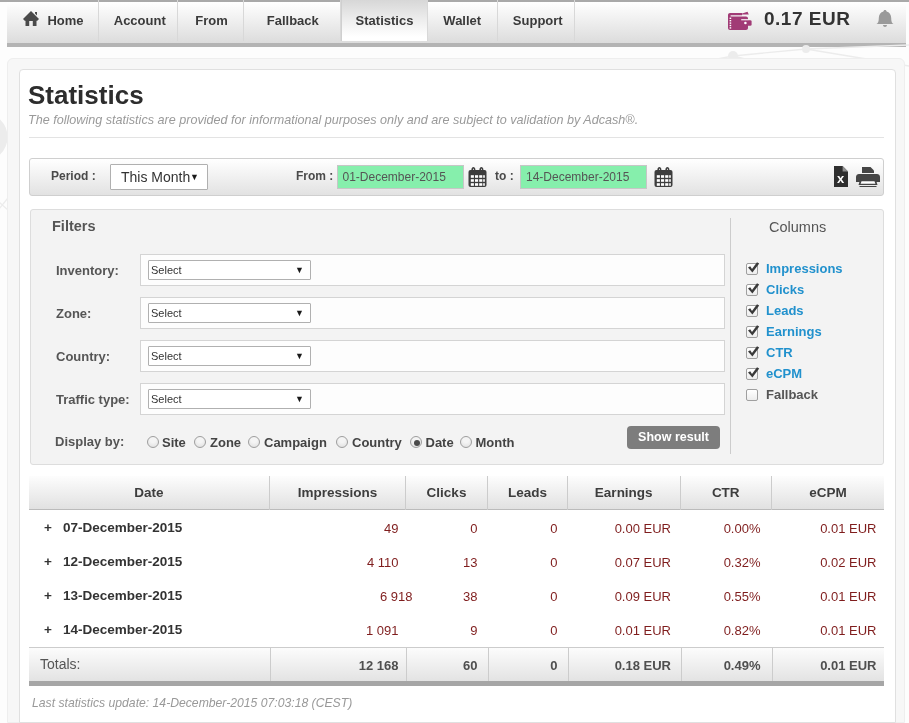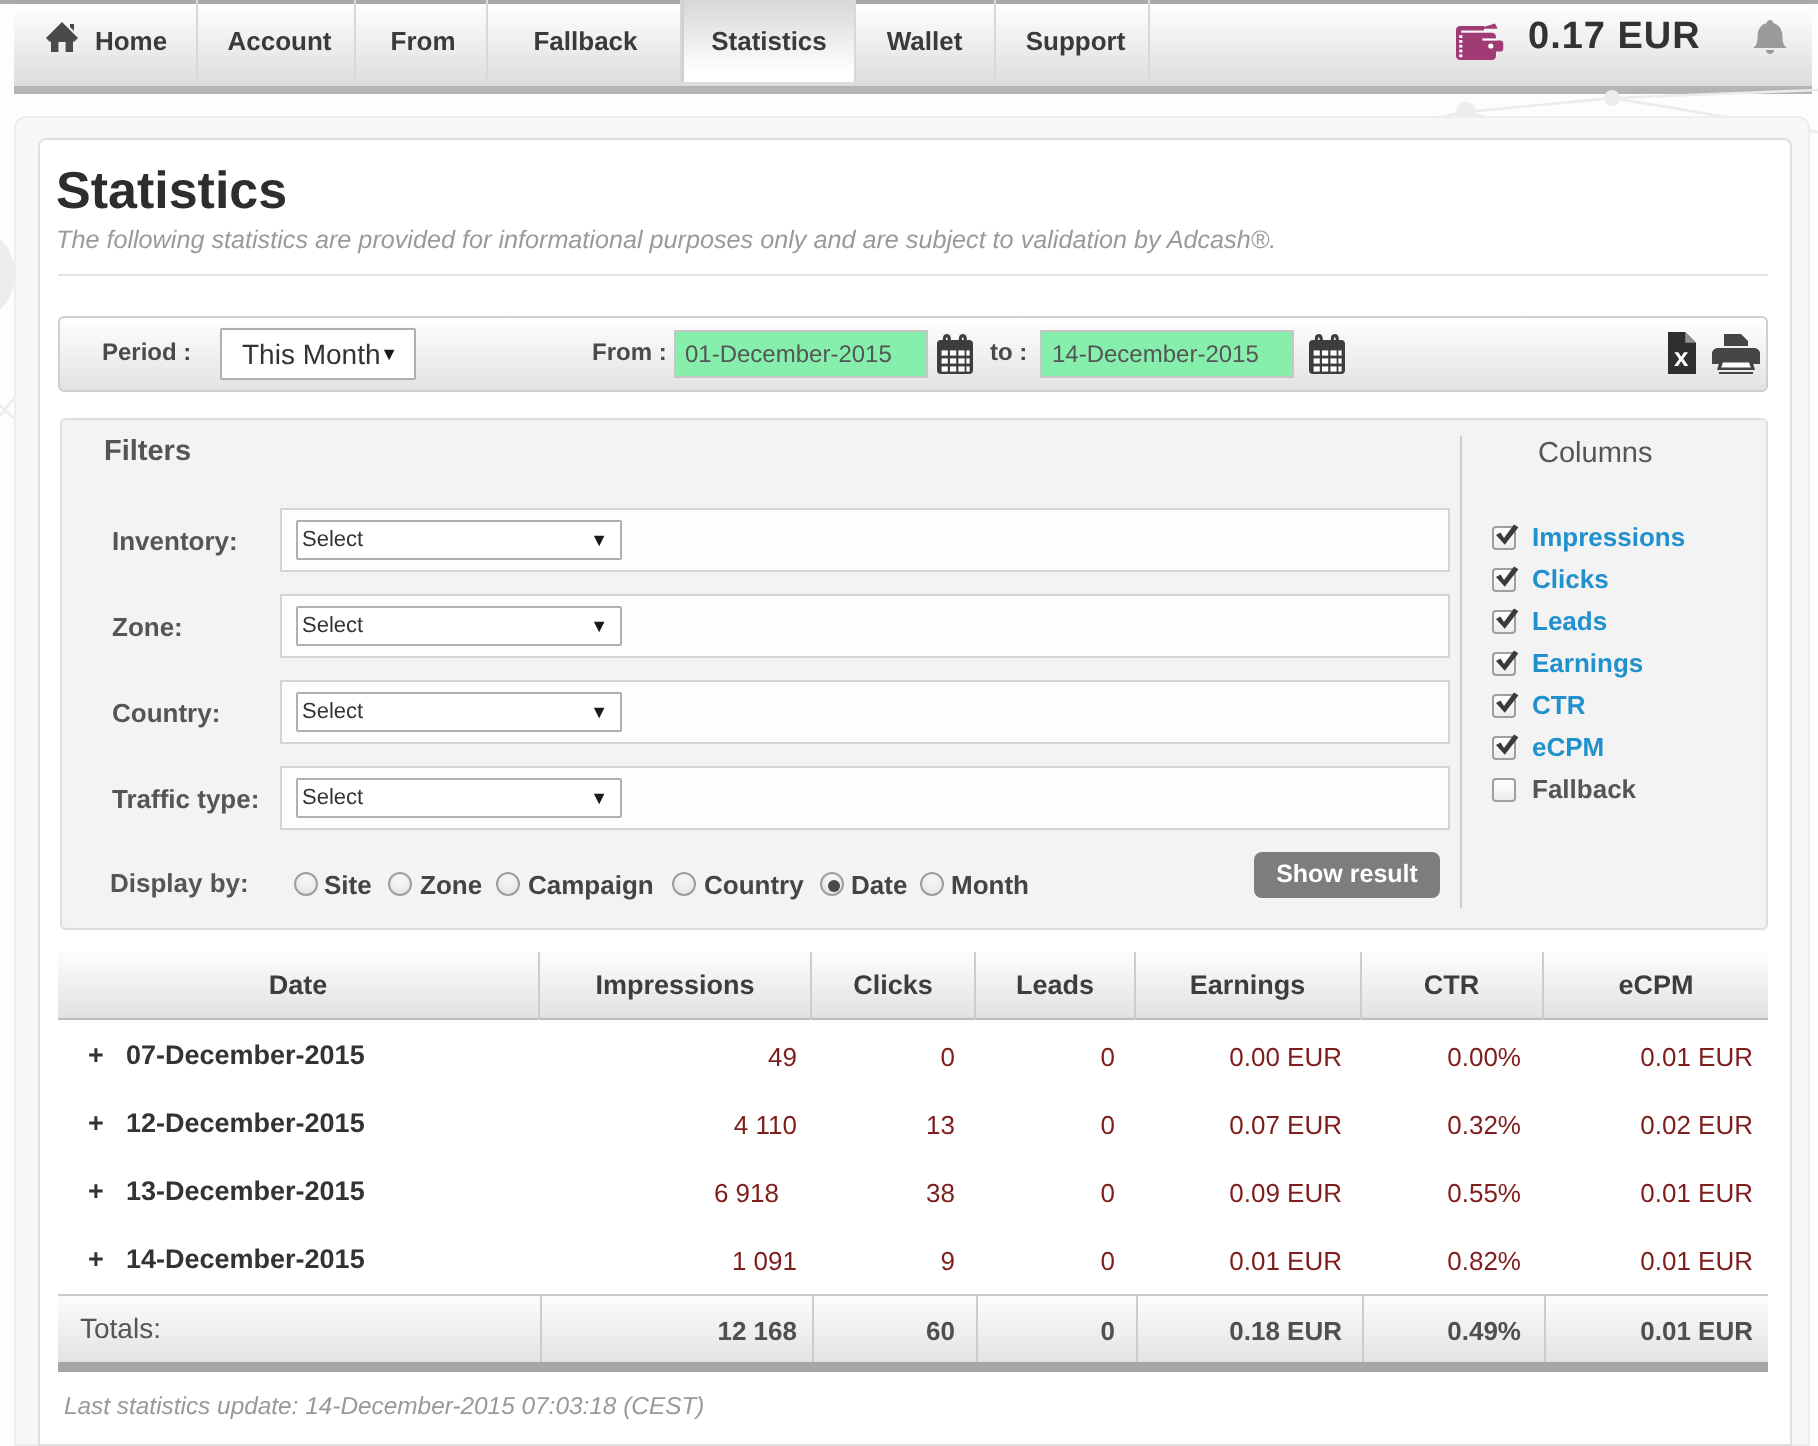--- a/index.html
+++ b/index.html
@@ -293,21 +293,21 @@
     <span class="dval" style="left:241px; width:128.5px;">4 110</span>
     <span class="dval" style="left:377px; width:71.5px;">13</span>
     <span class="dval" style="left:459px; width:69.5px;">0</span>
     <span class="dval" style="left:539px; width:103px;">0.07 EUR</span>
     <span class="dval" style="left:651.5px; width:80px;">0.32%</span>
     <span class="dval" style="left:743px; width:104.5px;">0.02 EUR</span>
   </div>
 <div class="drow abs" style="top:578.5px;">
     <span class="plus">+</span>
     <span class="ddate">13-December-2015</span>
-    <span class="dval" style="left:232px; width:128.5px;">6 918</span>
+    <span class="dval" style="left:255px; width:128.5px;">6 918</span>
     <span class="dval" style="left:377px; width:71.5px;">38</span>
     <span class="dval" style="left:459px; width:69.5px;">0</span>
     <span class="dval" style="left:539px; width:103px;">0.09 EUR</span>
     <span class="dval" style="left:651.5px; width:80px;">0.55%</span>
     <span class="dval" style="left:743px; width:104.5px;">0.01 EUR</span>
   </div>
 <div class="drow abs" style="top:612.5px;">
     <span class="plus">+</span>
     <span class="ddate">14-December-2015</span>
     <span class="dval" style="left:241px; width:128.5px;">1 091</span>

